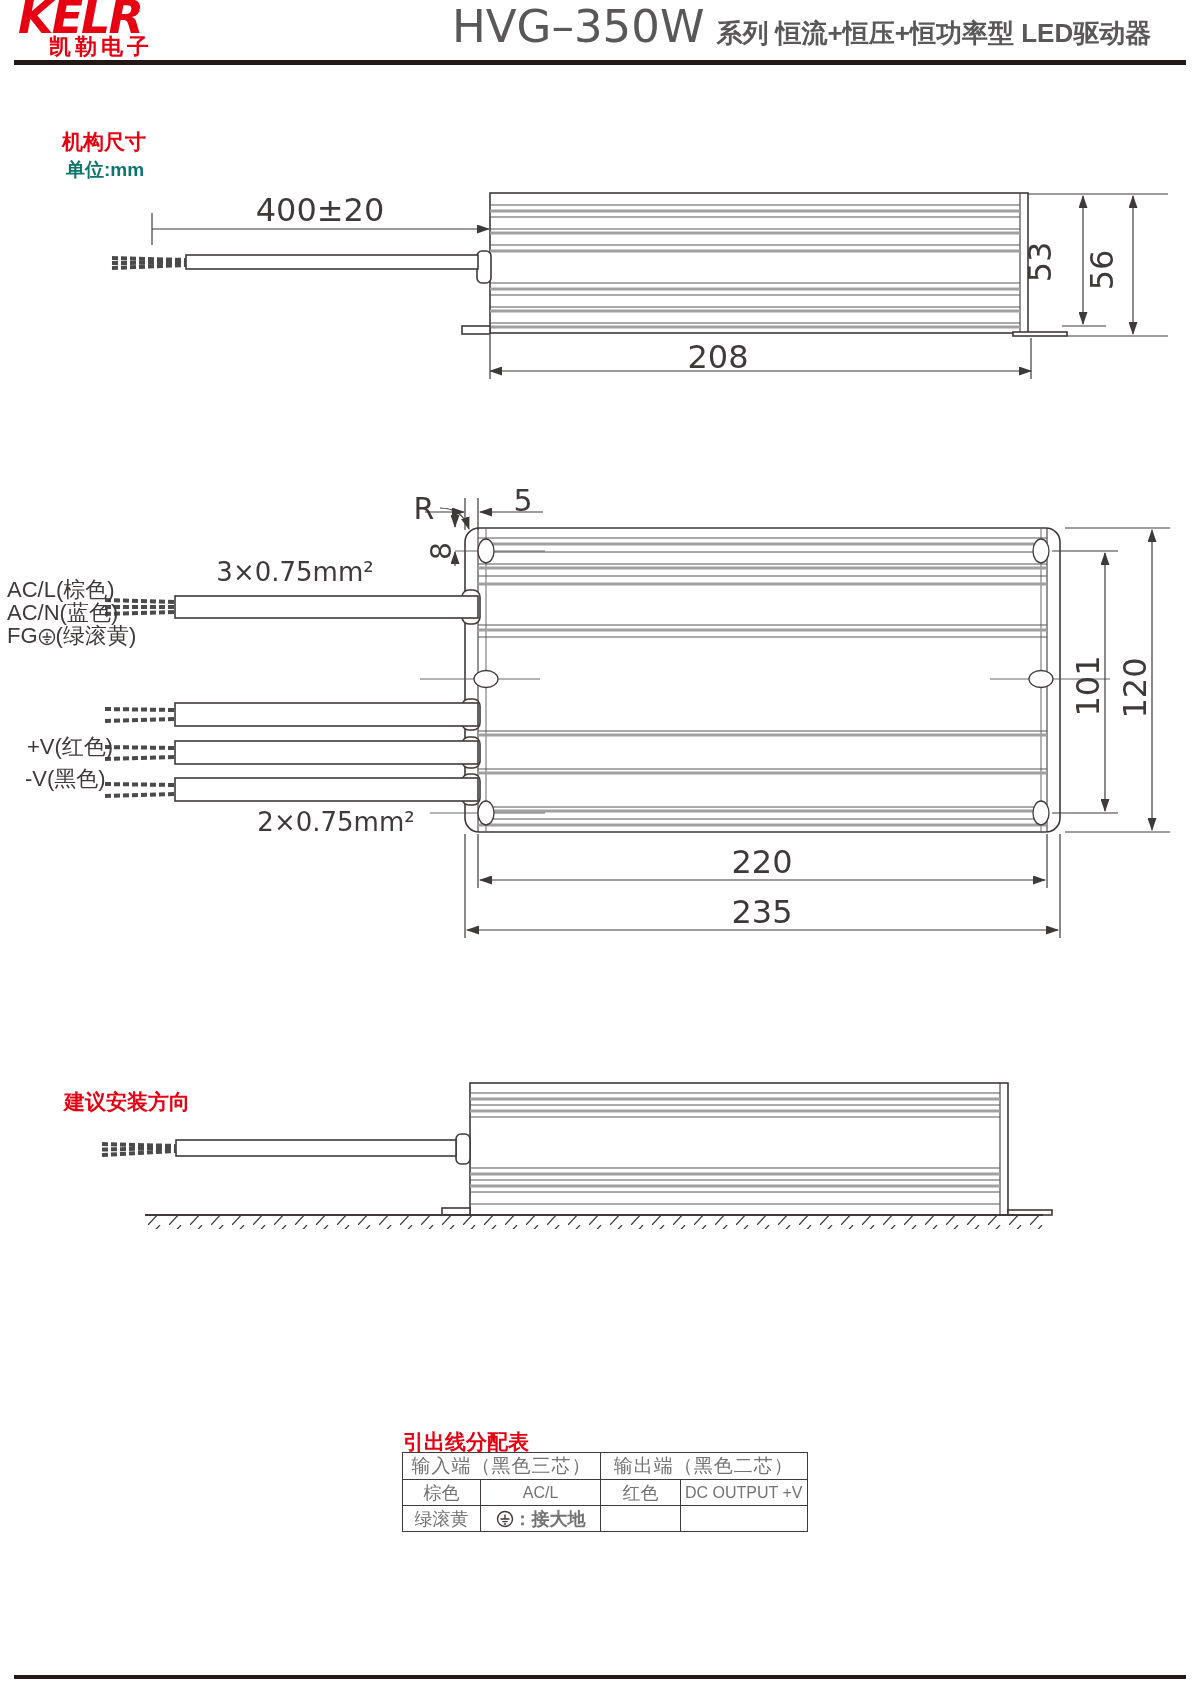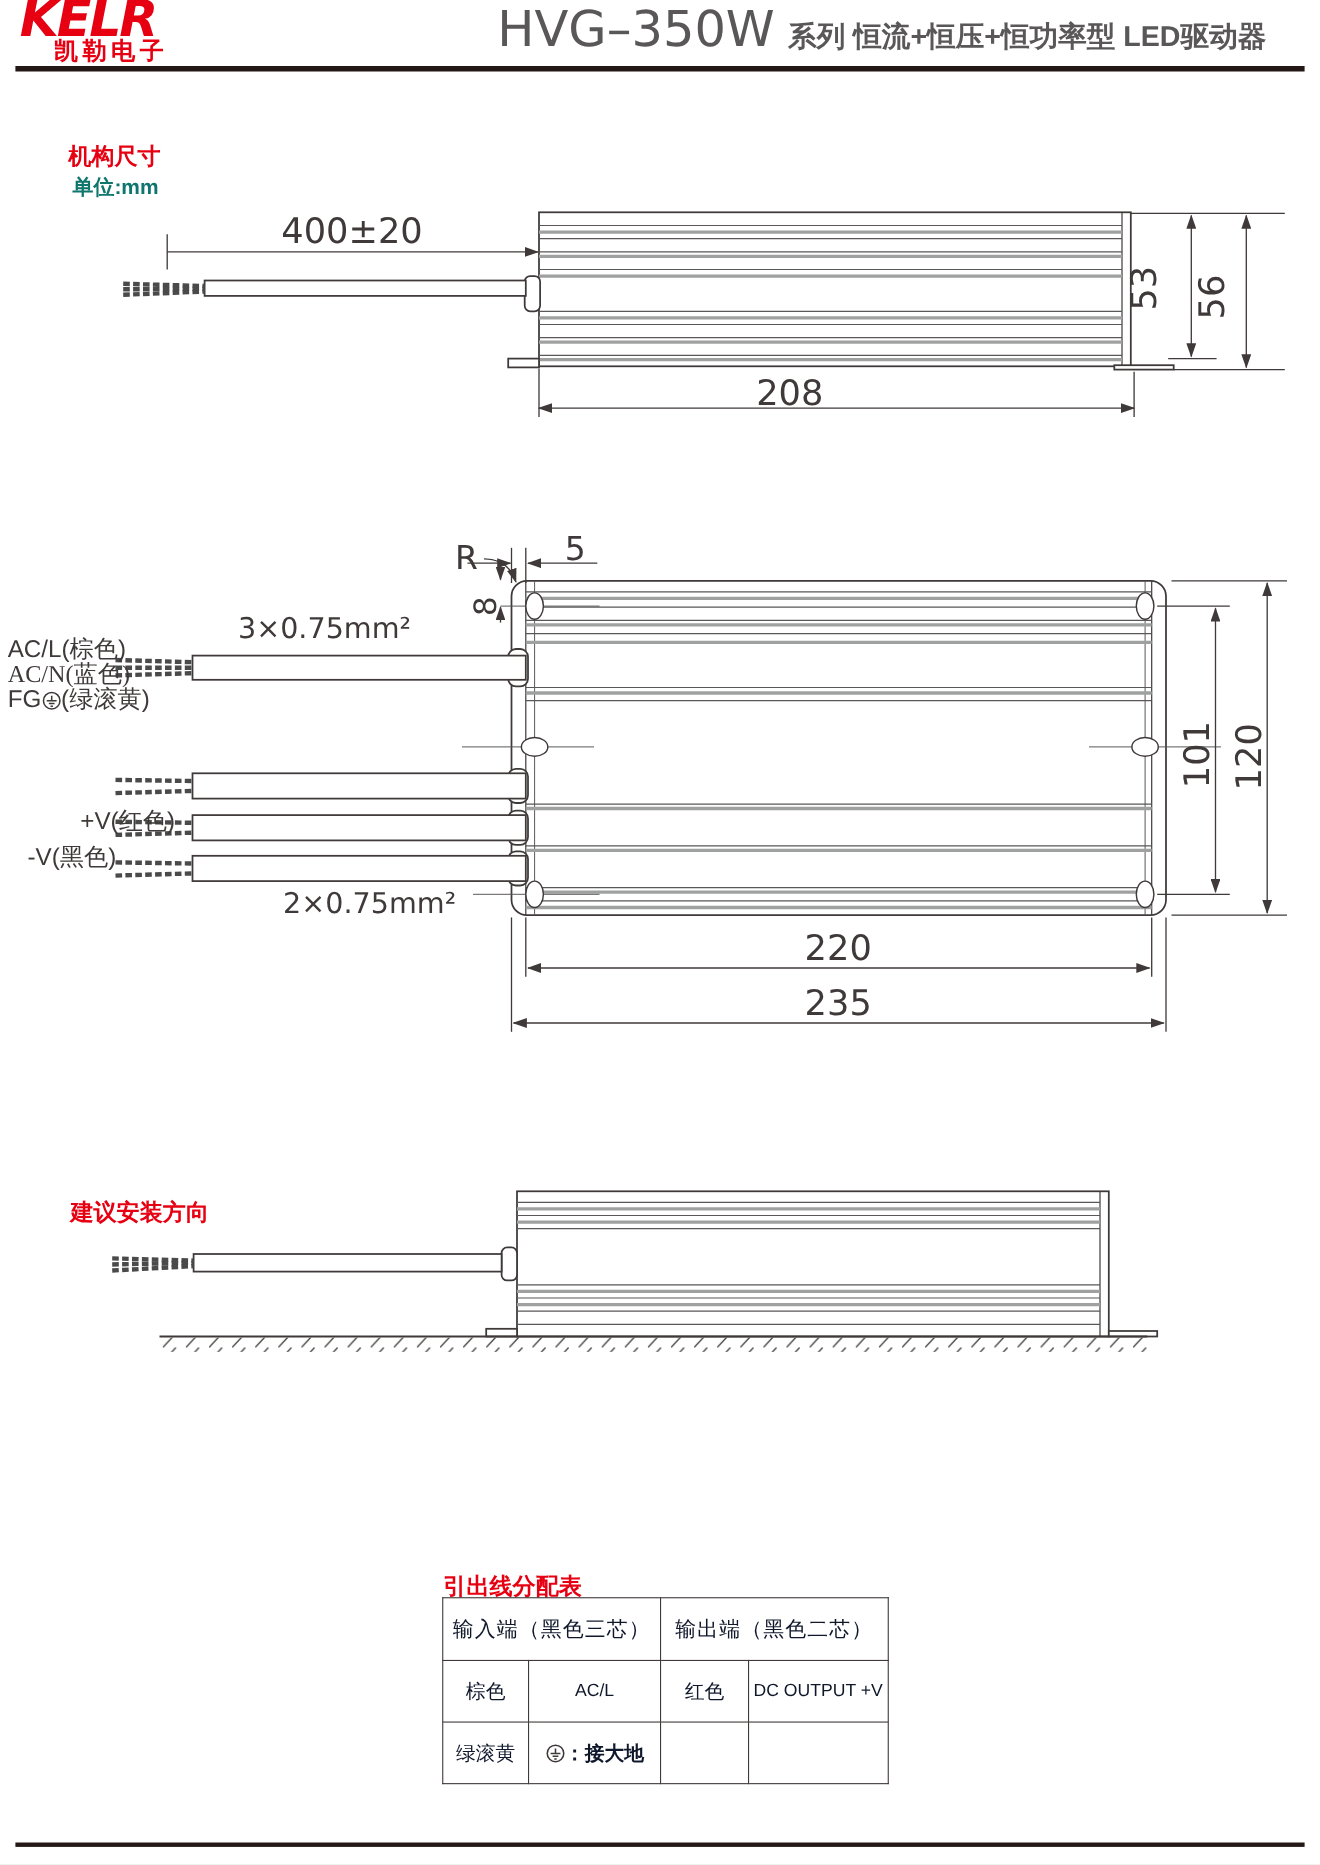--- a/index.html
+++ b/index.html
@@ -30,22 +30,22 @@
   .ol{fill:#ffffff;stroke:#3f3a39;stroke-width:1.6;}
   .ln{stroke:#3f3a39;stroke-width:1.1;fill:none;}
   .fin-d{stroke:#595757;stroke-width:1.1;}
   .fin-g{stroke:#9fa0a0;stroke-width:3;}
   .dimln{stroke:#3f3a39;stroke-width:1.2;fill:none;}
   .ctr{stroke:#595757;stroke-width:0.9;fill:none;}
   .fray{stroke:#4a4a4a;stroke-width:4;stroke-dasharray:6 3;fill:none;}
   .hole{fill:#ffffff;stroke:#3f3a39;stroke-width:1.3;}
   
   .wtable{position:absolute;left:402px;top:1452px;border-collapse:collapse;table-layout:fixed;}
-  .wtable td{border:1.6px solid #3f3a39;text-align:center;padding:15px 4px;height:25px;
-             font-size:18px;color:#0f172a;overflow:hidden;white-space:nowrap;}
+  .wtable td{border:1.6px solid #3f3a39;text-align:center;padding:0 4px;height:25px;
+             font-size:18px;color:#737373;overflow:hidden;white-space:nowrap;}
   .wtable tr.hdr td{font-size:19px;letter-spacing:1px;}
   .wtable td.latin{font-size:16px;font-family:"Liberation Sans", sans-serif;}
   .wtable td.bold{font-weight:bold;}
   .earth-icon{width:18px;height:18px;vertical-align:-3px;}
   .earth-icon *{stroke:#3f3a39;stroke-width:1.4;fill:none;}
 </style>
 </head>
 <body>
 
 <div class="page">
@@ -202,34 +202,34 @@
     <line class="dimln" x1="478" y1="394" x2="478" y2="448"></line>
     <line class="dimln" x1="1047" y1="394" x2="1047" y2="448"></line>
     <line class="dimln" x1="480" y1="440" x2="1045" y2="440" marker-start="url(#a2)" marker-end="url(#a2)"></line>
 
     <line class="dimln" x1="465" y1="394" x2="465" y2="498"></line>
     <line class="dimln" x1="1060" y1="394" x2="1060" y2="498"></line>
     <line class="dimln" x1="467" y1="490" x2="1058" y2="490" marker-start="url(#a2)" marker-end="url(#a2)"></line>
   </svg>
 
   <div class="lbl wire-lbl" style="left:7px;top:578px;">AC/L(棕色)</div>
-  <div class="lbl wire-lbl" style="left:7px;top:601px;font-family:Liberation Serif, serif;">AC/N(蓝色)</div>
+  <div class="lbl wire-lbl" style="left:7px;top:601px;">AC/N(蓝色)</div>
   <div class="lbl wire-lbl" style="left:7px;top:624px;">
     <span>FG</span><svg class="earth-icon" viewBox="0 0 18 18">
         <circle cx="9" cy="9" r="7.5"></circle>
         <path d="M9,4.5 V9 M4.5,9 H13.5 M6.4,11.6 H11.6 M7.9,14 H10.1"></path>
       </svg><span>(绿滚黄)</span>
   </div>
   <div class="lbl spec" style="left:267px;top:572px;">3×0.75mm²</div>
   <div class="lbl dim-s" style="left:424px;top:508px;">R</div>
   <div class="lbl dim-s" style="left:523px;top:500px;">5</div>
   <div class="lbl dim-rs" style="left:441px;top:551px;">8</div>
   <div class="lbl dim-r" style="left:1088px;top:686px;">101</div>
   <div class="lbl dim-r" style="left:1135px;top:688px;">120</div>
-  <div class="lbl wire-lbl" style="left:27px;top:735px;margin-left:46px;">+V(红色)</div>
+  <div class="lbl wire-lbl" style="left:27px;top:735px;">+V(红色)</div>
   <div class="lbl wire-lbl" style="left:25px;top:767px;">-V(黑色)</div>
   <div class="lbl spec" style="left:308px;top:822px;">2×0.75mm²</div>
   <div class="lbl dim-c" style="left:762px;top:862px;">220</div>
   <div class="lbl dim-c" style="left:762px;top:912px;">235</div>
 
   <div class="sec" style="left:64px;top:1060px;margin-top:28px;">建议安装方向</div>
 
   <svg class="abs" style="left:85px;top:1030px;" width="1060" height="215" viewBox="0 0 1060 215">
     <defs>
       <pattern id="hatch" width="21" height="13" patternUnits="userSpaceOnUse">

